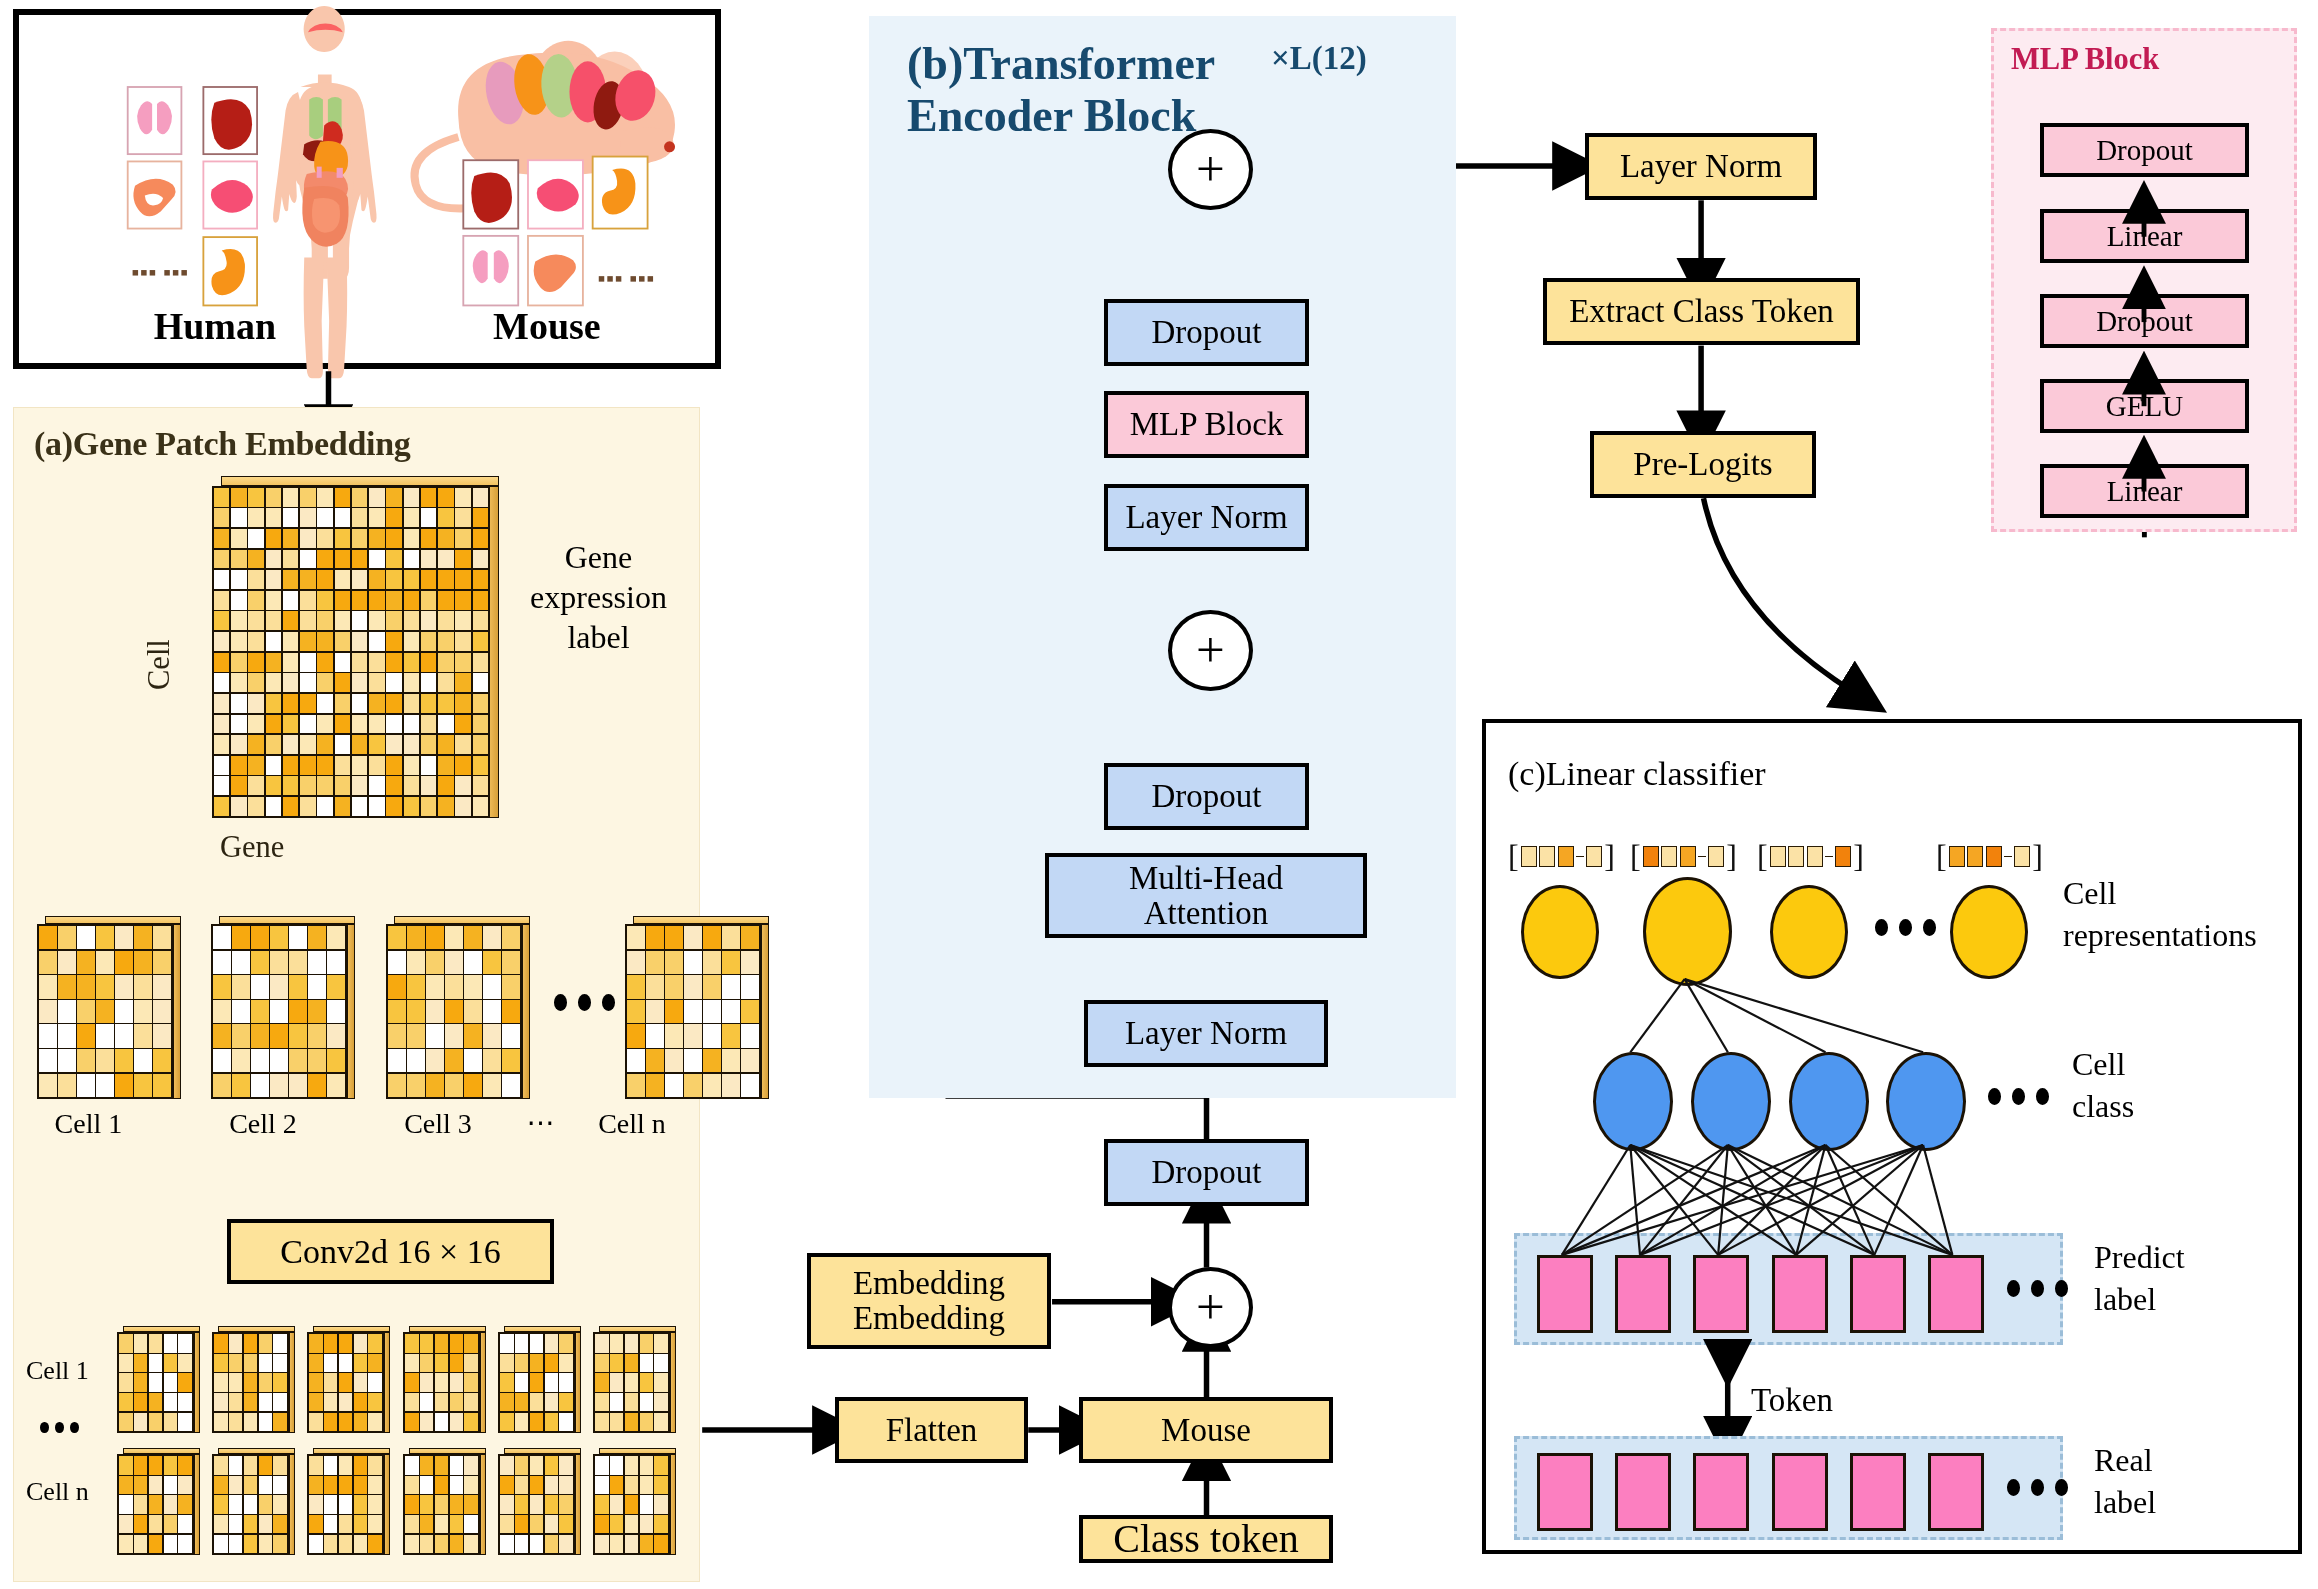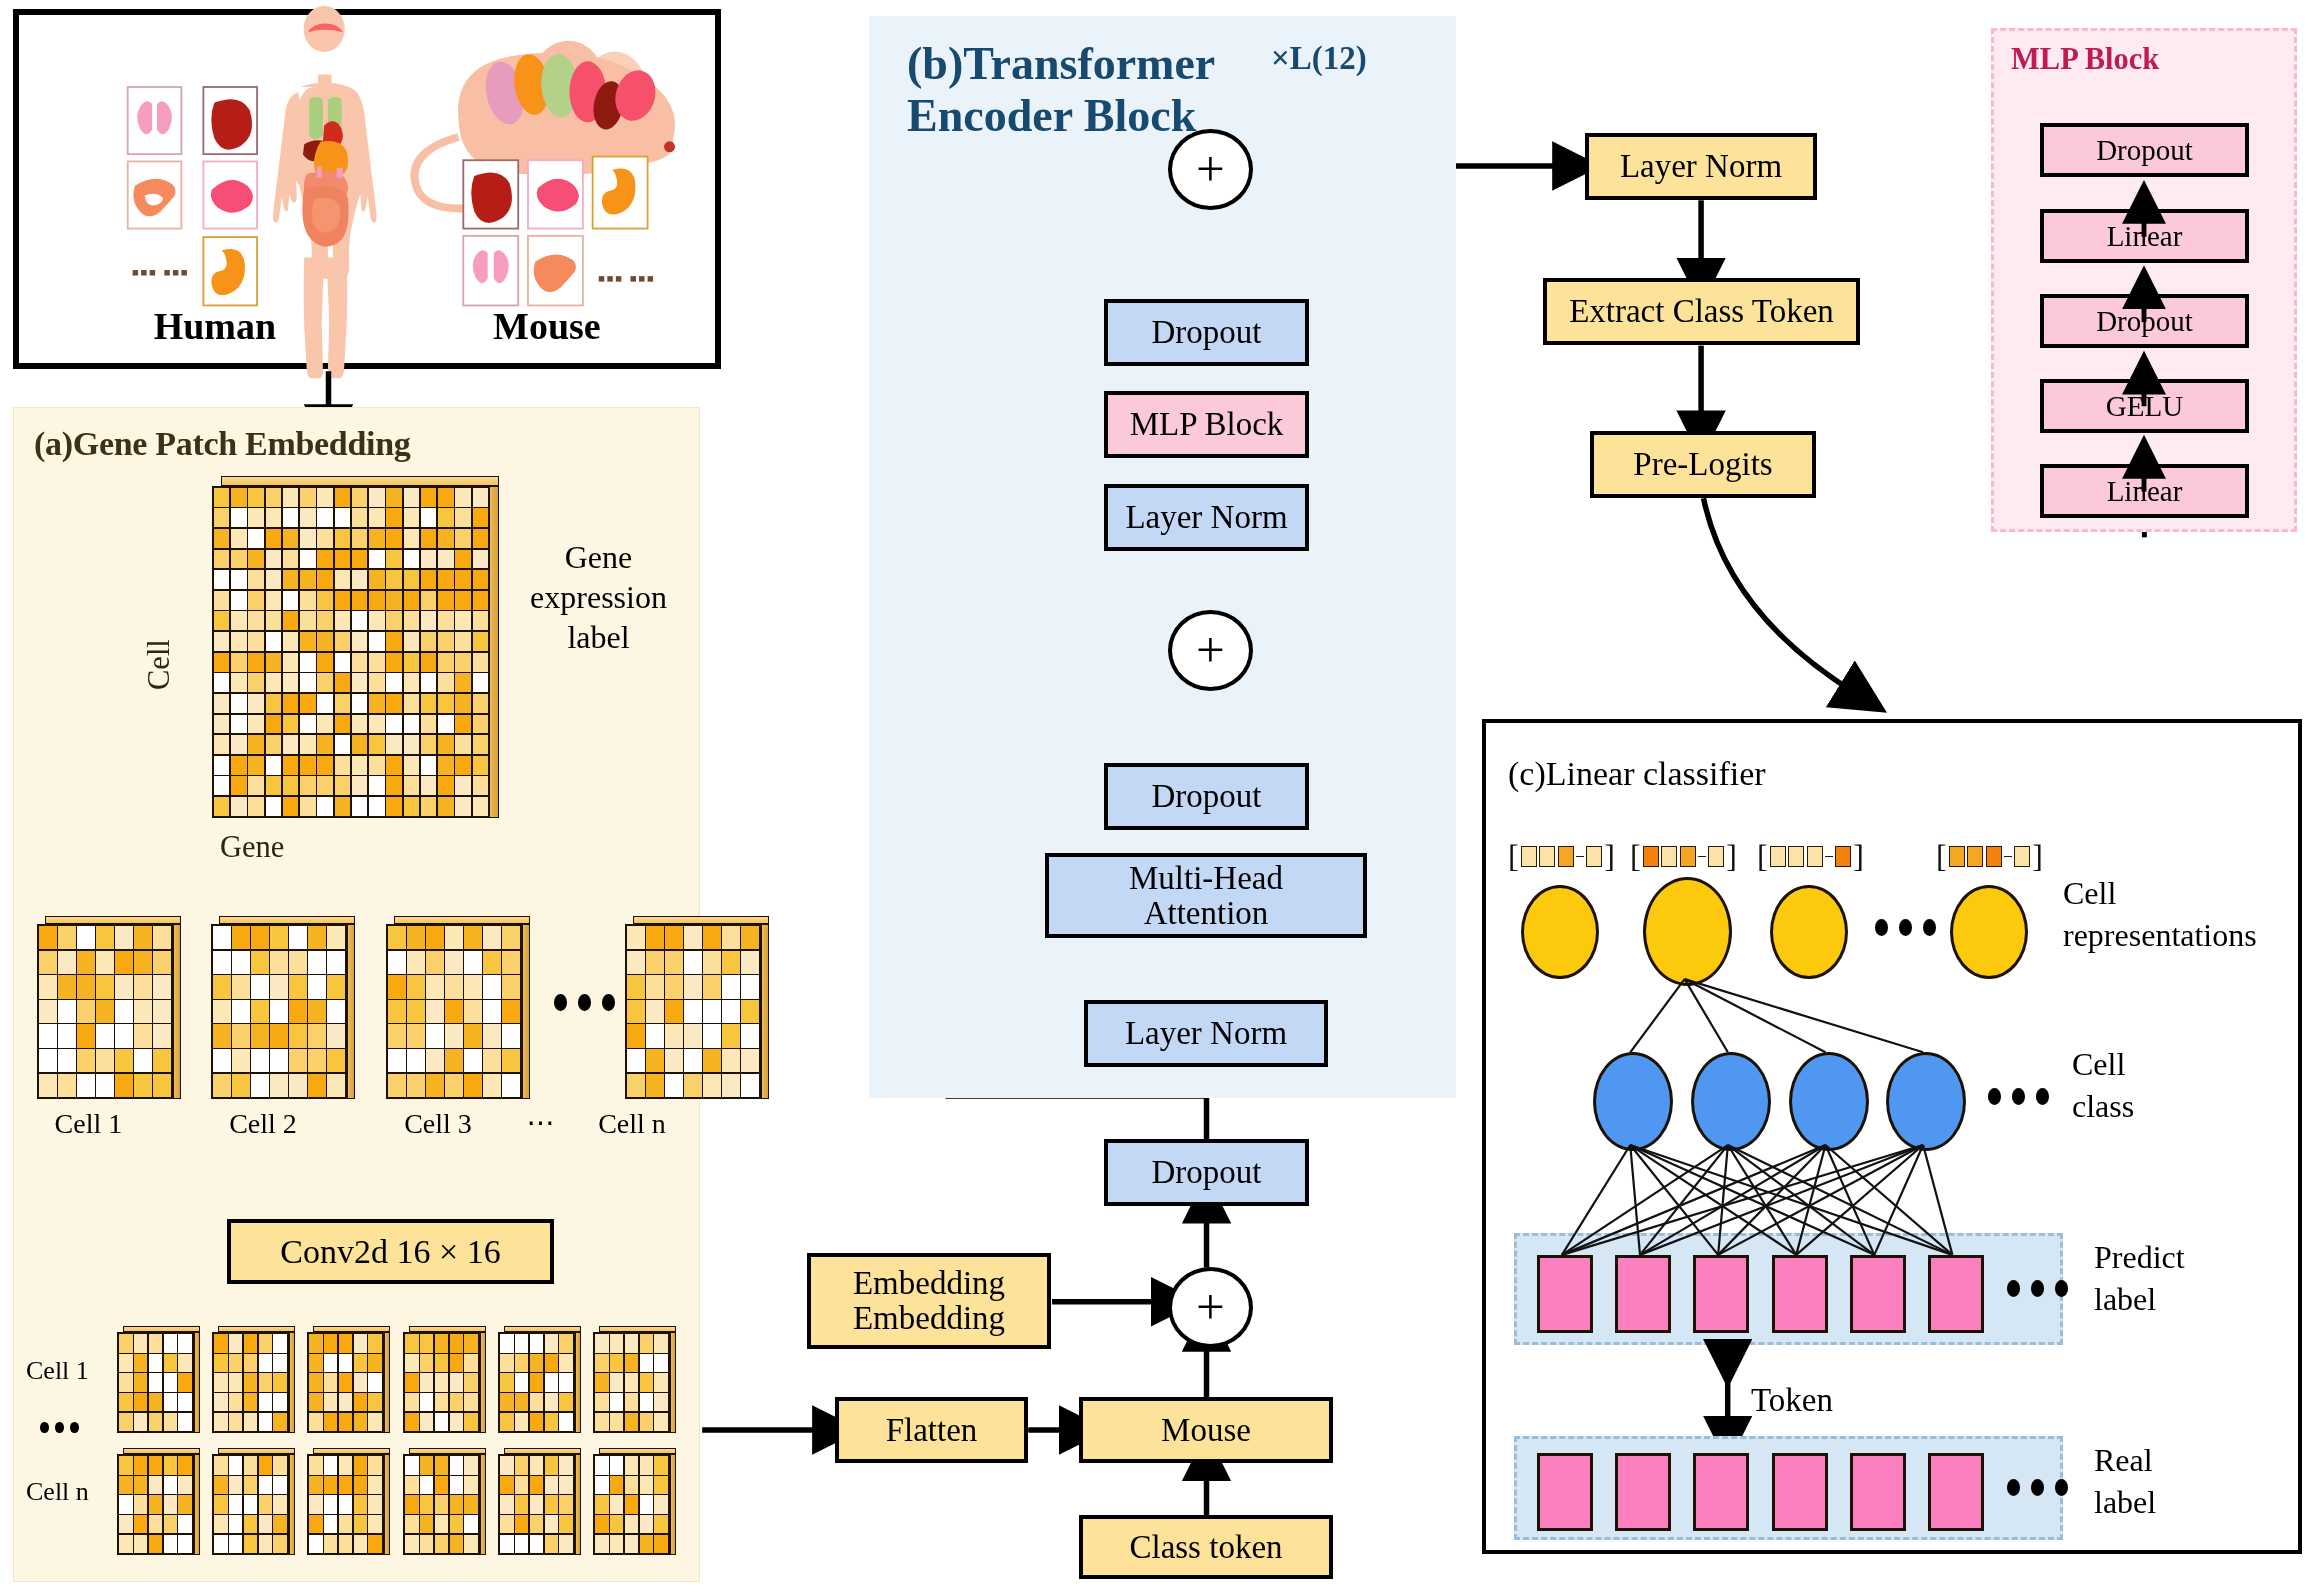--- a/index.html
+++ b/index.html
@@ -1173,21 +1173,21 @@
 
 <div class="abs plus" style="left:1168px;top:1267px;width:77px;height:73px;font-size:51px;">+</div>
 
 <div class="abs box box-yellow" style="left:807px;top:1253px;width:244px;height:96px;font-size:33px;flex-direction:column;">
   <span>Embedding</span>
   <span>Embedding</span>
 </div>
 
 <div class="abs box box-yellow" style="left:835px;top:1397px;width:193px;height:66px;font-size:33px;">Flatten</div>
 <div class="abs box box-yellow" style="left:1079px;top:1397px;width:254px;height:66px;font-size:33px;">Mouse</div>
-<div class="abs box box-yellow" style="left:1079px;top:1515px;width:254px;height:64px;font-size:33px;">Class token</div>
+<div class="abs box box-yellow" style="left:1079px;top:1515px;width:254px;height:48px;font-size:40px;">Class token</div>
 
 <div class="abs box box-yellow" style="left:1585px;top:133px;width:232px;height:67px;font-size:33px;">Layer Norm</div>
 <div class="abs box box-yellow" style="left:1543px;top:278px;width:317px;height:67px;font-size:33px;">Extract Class Token</div>
 <div class="abs box box-yellow" style="left:1590px;top:431px;width:226px;height:67px;font-size:33px;">Pre-Logits</div>
 
 <div class="abs panel-mlp" style="left:1991px;top:28px;width:306px;height:504px;"></div>
 <div class="abs label-mlp" style="left:2011px;top:42px;font-size:30.5px;">MLP Block</div>
 
 <div class="abs box box-pink" style="left:2040px;top:123px;width:209px;height:54px;font-size:29px;">Dropout</div>
 <div class="abs box box-pink" style="left:2040px;top:209px;width:209px;height:54px;font-size:29px;">Linear</div>

